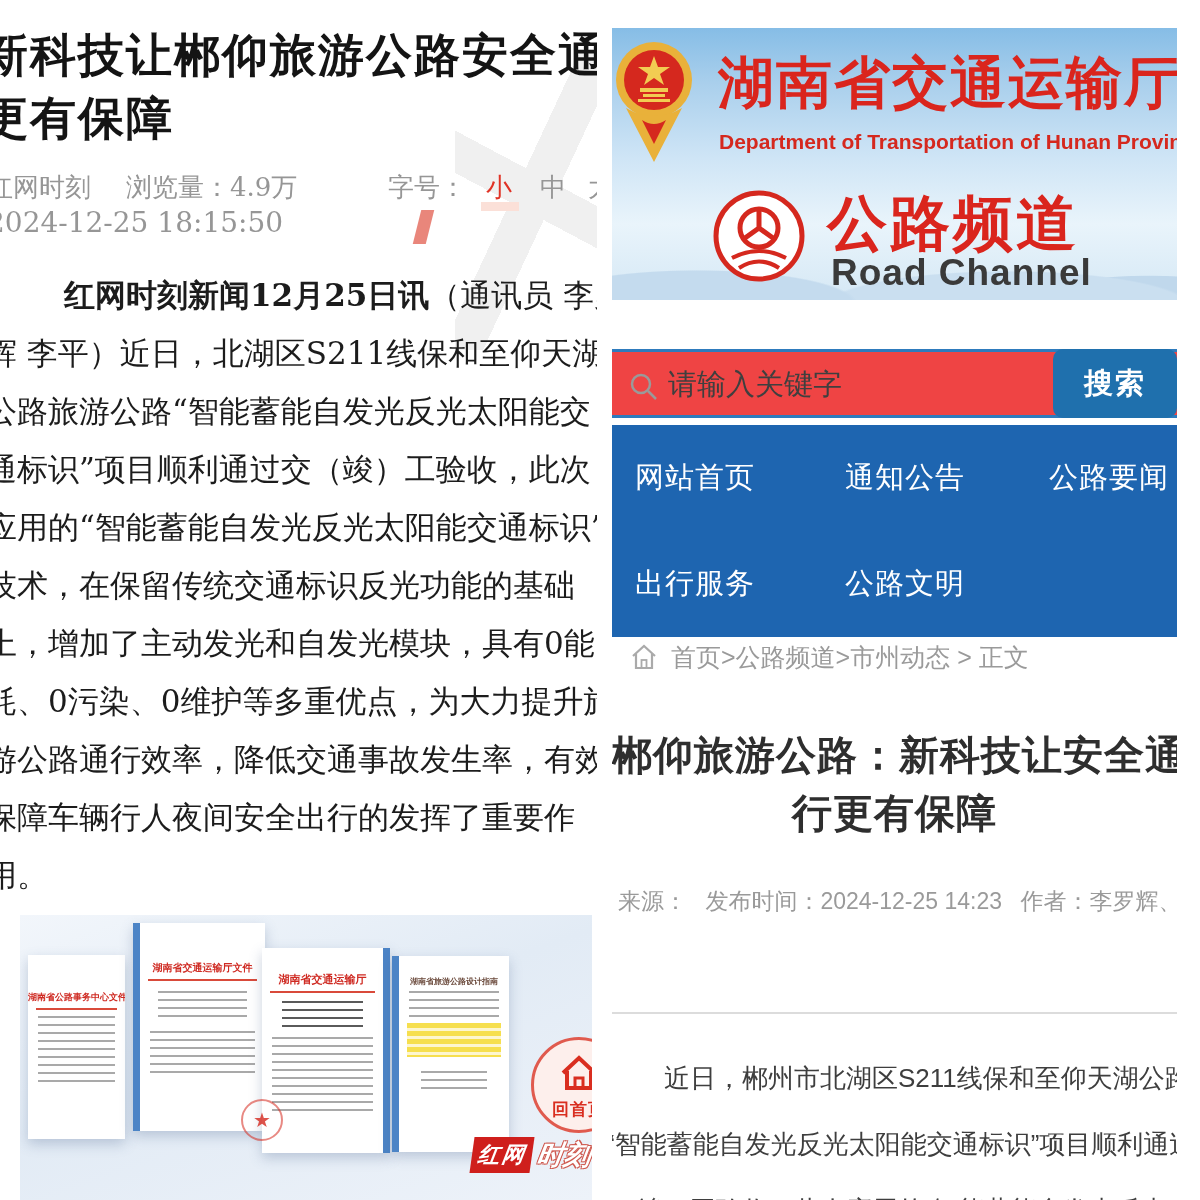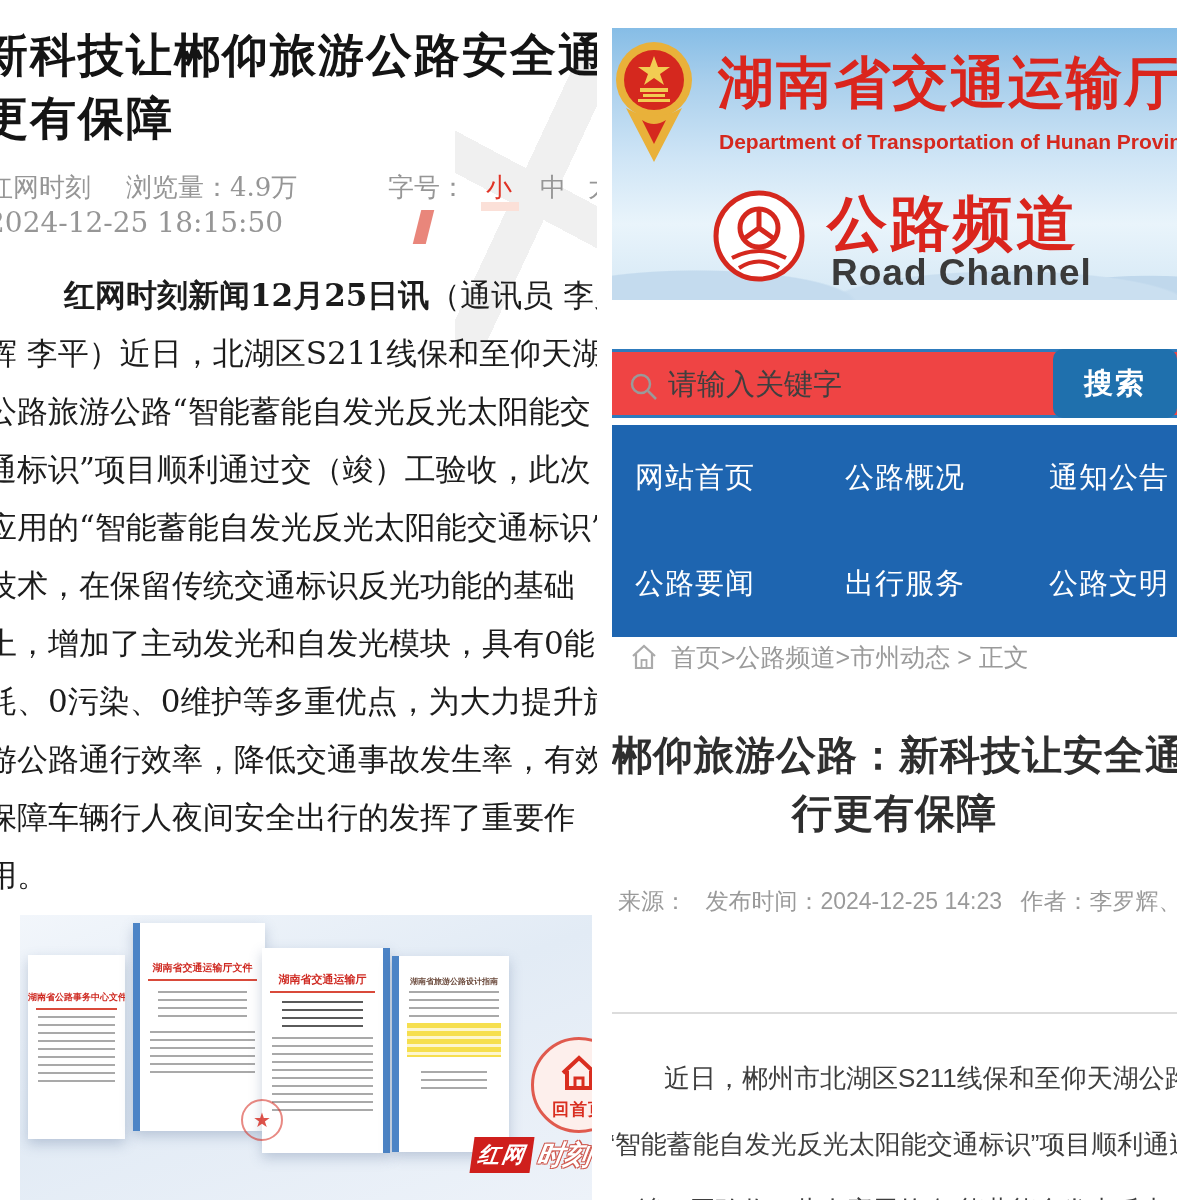--- a/index.html
+++ b/index.html
@@ -232,21 +232,20 @@
       <svg class="search-icon" width="30" height="30" viewBox="0 0 30 30">
         <circle cx="12" cy="12" r="9" fill="none" stroke="#9a9a9a" stroke-width="2.5"></circle>
         <line x1="19" y1="19" x2="27" y2="27" stroke="#9a9a9a" stroke-width="2.5"></line>
       </svg>
       <input class="search-input" type="text" placeholder="请输入关键字" style="">
       <button class="search-btn">搜索</button>
     </div>
 
     <div class="nav">
       <div class="nav-item">网站首页</div>
-      <div class="nav-item">公路概况</div>
       <div class="nav-item">通知公告</div>
       <div class="nav-item">公路要闻</div>
       <div class="nav-item">出行服务</div>
       <div class="nav-item">公路文明</div>
     </div>
 
     <div class="crumb">
       <svg width="28" height="28" viewBox="0 0 28 28">
         <path d="M3 13 L14 3 L25 13" fill="none" stroke="#aaaaaa" stroke-width="2.2"></path>
         <path d="M6 11 V25 H22 V11" fill="none" stroke="#aaaaaa" stroke-width="2.2"></path>

